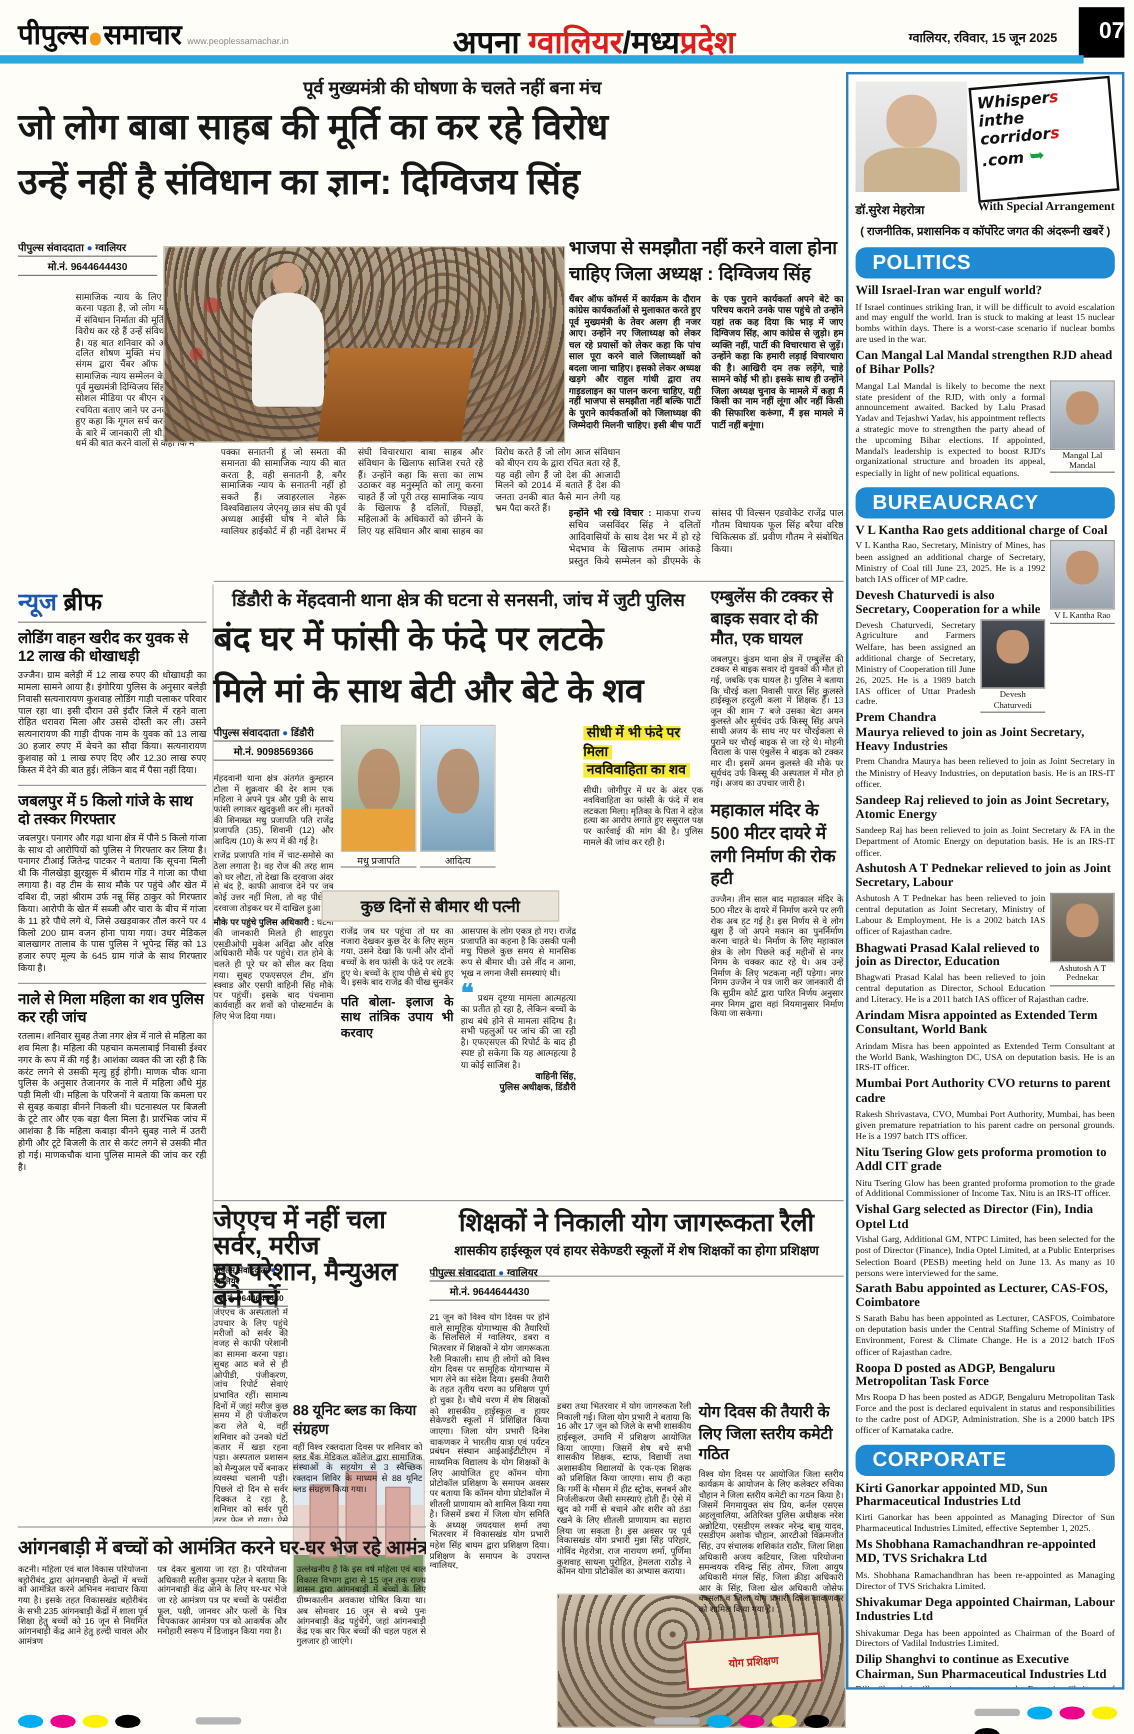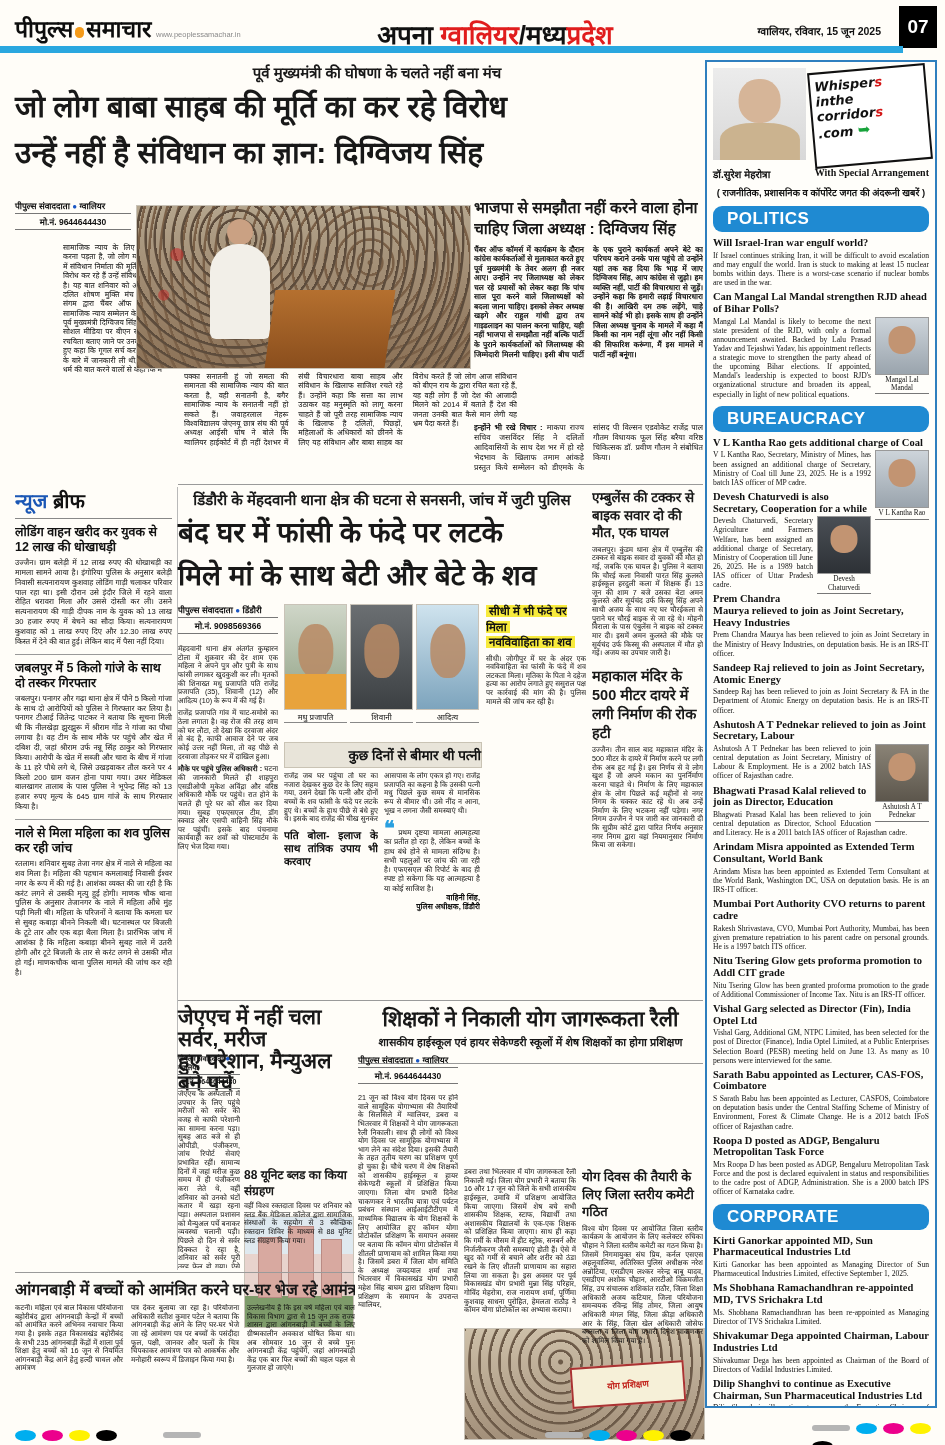--- a/index.html
+++ b/index.html
@@ -12,21 +12,21 @@
   .body-sm{font-size:7.5px;line-height:1.25;margin-left:48px;}
   .body-xs{font-size:7.2px;line-height:1.2;}
   .rule{background:#9a9a9a;}
   
   .logo{font-size:23px;font-weight:900;letter-spacing:0;color:#0d0d0d;}
   .bulb{display:inline-block;width:9px;height:9px;border-radius:50%;background:#f59a18;margin:0 2px 1px 2px;box-shadow:0 2px 0 #f59a18;}
   .url{font-size:7.5px;color:#8a8a8a;}
   .etitle{font-size:26px;font-weight:900;}
   .red{color:#e01d1d;}
   .dateline{font-size:10.5px;font-weight:700;}
-  .pageno{background:#000;color:#fff;font-size:19px;font-weight:800;text-align:center;line-height:42px;}
+  .pageno{background:#000;color:#fff;font-size:19px;font-weight:800;text-align:right;line-height:42px;}
   .bluebar{background:#2aa7df;}
   
   .byline{font-size:8.5px;font-weight:700;border-bottom:1px solid #777;padding-bottom:2px;}
   .byline .dot{color:#1a56c4;font-size:8px;}
   .phone{font-size:8.5px;font-weight:600;text-align:center;padding:2px 0;border-bottom:1px solid #777;}
   
   .ph{position:relative;overflow:hidden;border:1px solid #c9c3b8;}
   .crowd{background:
      radial-gradient(circle at 12% 30%, rgba(200,40,40,.55) 0 6px, transparent 7px),
      radial-gradient(circle at 8% 55%, rgba(200,40,40,.5) 0 5px, transparent 6px),
@@ -300,33 +300,27 @@
 
     <div class="abs" style="left:284px;top:604px;width:196px;display:flex;gap:3px;">
       <figure style="margin:0;width:63px;">
         <div class="ph face-ph" style="height:104px;">
             <span class="head"></span>
             <span class="sari"></span>
           </div>
         <figcaption class="caption">मधु प्रजापति</figcaption>
       </figure>
       <figure style="margin:0;width:63px;">
-        <div class="ph face-ph dark" style="height:104px;">
-            <span class="head"></span>
-          </div>
-        <figcaption class="caption">शिवानी</figcaption>
-      </figure>
-      <figure style="margin:0;width:63px;">
         <div class="ph face-ph blue" style="height:104px;">
             <span class="head"></span>
           </div>
         <figcaption class="caption">आदित्य</figcaption>
       </figure>
     </div>
-    <div class="abs sickbar" style="left:284px;top:742px;width:196px;text-align:right;">कुछ दिनों से बीमार थी पत्नी</div>
+    <div class="abs sickbar" style="left:268px;top:742px;width:196px;">कुछ दिनों से बीमार थी पत्नी</div>
     <div class="abs j body-xs" style="left:284px;top:772px;width:94px;height:262px;overflow:hidden;">
       <p>राजेंद्र जब घर पहुंचा तो घर का नजारा देखकर कुछ देर के लिए सहम गया, उसने देखा कि पत्नी और दोनों बच्चों के शव फांसी के फंदे पर लटके हुए थे। बच्चों के हाथ पीछे से बंधे हुए थे। इसके बाद राजेंद्र की चीख सुनकर</p>
       <h4 class="subhd" style="font-size:10.5px;line-height:1.25;margin:5px 0 3px 0;">पति बोला- इलाज के साथ तांत्रिक उपाय भी करवाए</h4>
     </div>
     <div class="abs body-xs" style="left:384px;top:772px;width:96px;height:262px;overflow:hidden;">
       <p class="j">आसपास के लोग एकत्र हो गए। राजेंद्र प्रजापति का कहना है कि उसकी पत्नी मधु पिछले कुछ समय से मानसिक रूप से बीमार थी। उसे नींद न आना, भूख न लगना जैसी समस्याएं थी।</p>
       <div class="quote" style="margin-top:8px;">
         <span class="qmark">❝</span>
         <span>प्रथम दृष्टया मामला आत्महत्या का प्रतीत हो रहा है, लेकिन बच्चों के हाथ बंधे होने से मामला संदिग्ध है। सभी पहलुओं पर जांच की जा रही है। एफएसएल की रिपोर्ट के बाद ही स्पष्ट हो सकेगा कि यह आत्महत्या है या कोई साजिश है।</span>
         <div class="qattr">

